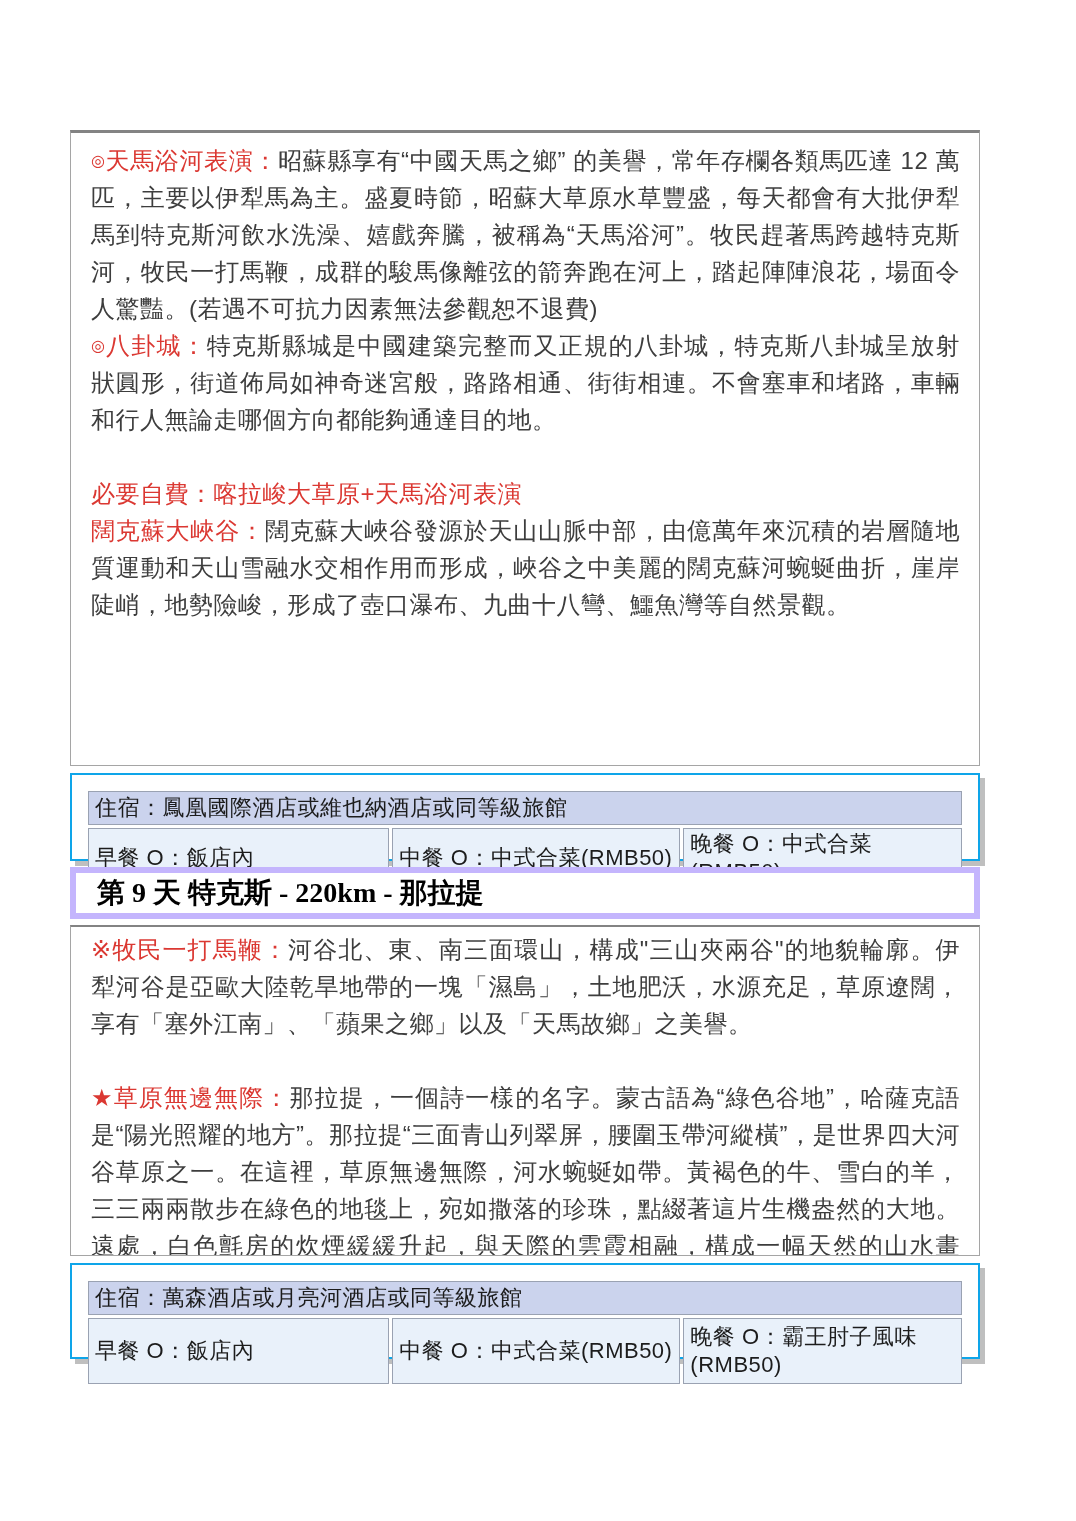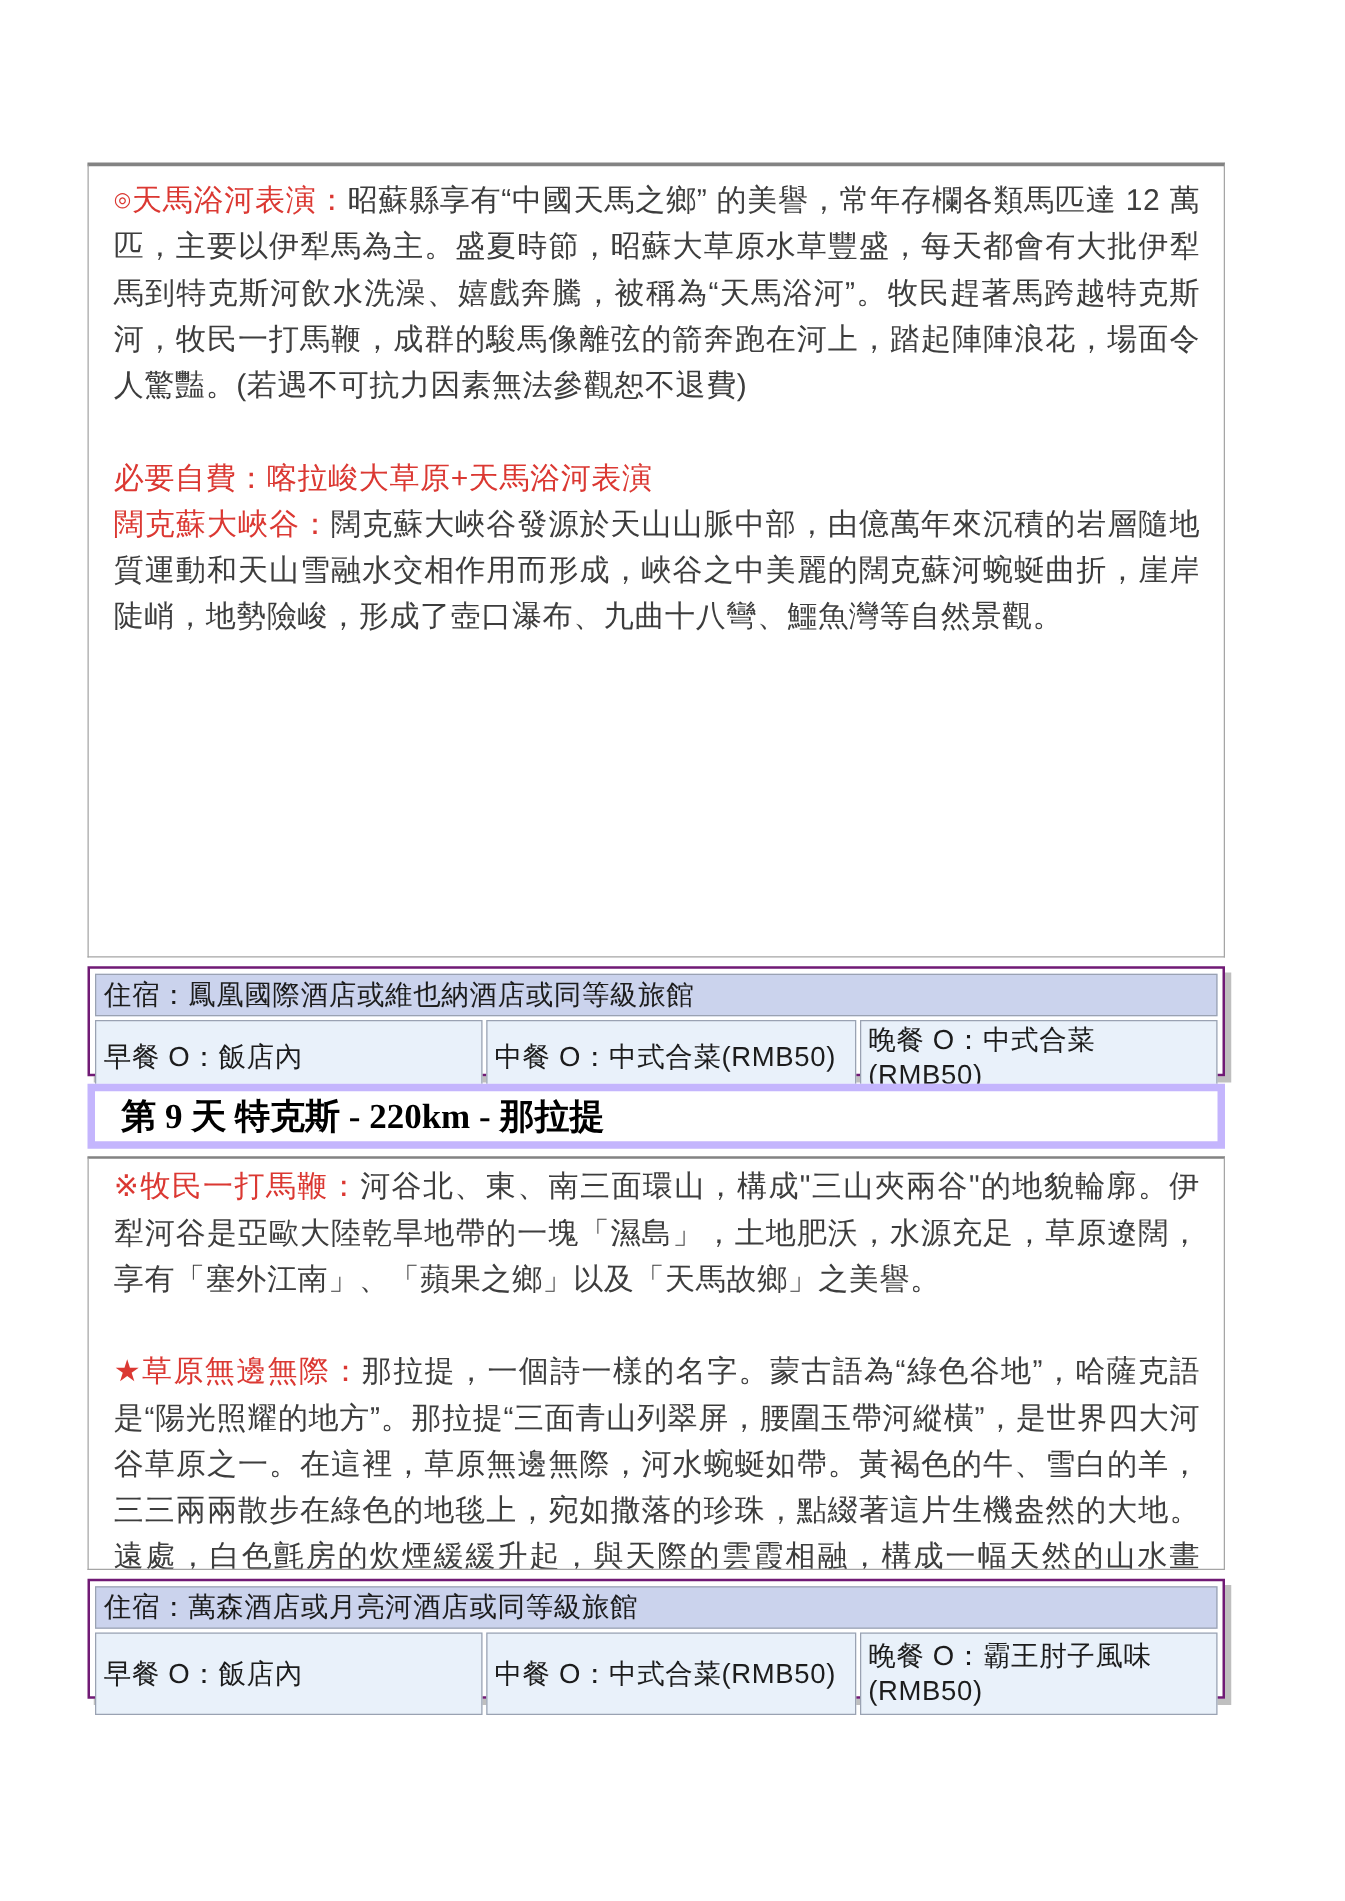--- a/index.html
+++ b/index.html
@@ -18,21 +18,21 @@
   #sec1 { top:130px; height:636px; }
   #sec2 { top:925px; height:331px; border-top-width:2px; padding-top:4px; }
   .para { margin:0; font-size:24px; line-height:37px; text-align:justify; color:#3d3d3d;
           letter-spacing:0.5px; }
   .red  { color:#db3832; }
   .mk-small { font-size:16px; vertical-align:3px; }
   .gapline { height:37px; }
 
   
   .mealbox {
-    border:2px solid #701a75; padding:1px;
+    border:2px solid #0ea5e9; padding:13px;
     box-shadow:5px 5px 0 #bfbfbf;
   }
   #table1 { top:773px; height:88px; }
   #table2 { top:1263px; height:96px; }
   .mealbox table { width:100%; height:100%; border-collapse:separate; border-spacing:3px; table-layout:fixed; }
   .mealbox td {
     border:1px solid #9aa2b2; font-size:22px; color:#1c1c1c;
     padding:1px 6px; vertical-align:middle; line-height:28px; letter-spacing:0.5px;
   }
   .mealbox .hdr td { background:#cbd3ed; height:30px; }
@@ -46,20 +46,21 @@
     display:flex; align-items:center; padding-left:21px;
     font-family:"Liberation Serif","DejaVu Serif",serif;
     font-weight:bold; font-size:28px; color:#000;
   }
 </style>
 </head>
 <body>
 
 <div id="sec1" class="box textsec">
   <p class="para"><span class="red mk-small">◎</span><span class="red">天馬浴河表演：</span><span>昭蘇縣享有“中國天馬之鄉” 的美譽，常年存欄各類馬匹達 12 萬匹，主要以伊犁馬為主。盛夏時節，昭蘇大草原水草豐盛，每天都會有大批伊犁馬到特克斯河飲水洗澡、嬉戲奔騰，被稱為“天馬浴河”。牧民趕著馬跨越特克斯河，牧民一打馬鞭，成群的駿馬像離弦的箭奔跑在河上，踏起陣陣浪花，場面令人驚豔。(若遇不可抗力因素無法參觀恕不退費)</span></p>
+  <p class="para"><span class="red mk-small">◎</span><span class="red">八卦城：</span><span>特克斯縣城是中國建築完整而又正規的八卦城，特克斯八卦城呈放射狀圓形，街道佈局如神奇迷宮般，路路相通、街街相連。不會塞車和堵路，車輛和行人無論走哪個方向都能夠通達目的地。</span></p>
   <div class="gapline"></div>
   <p class="para red">必要自費：喀拉峻大草原+天馬浴河表演</p>
   <p class="para"><span class="red">闊克蘇大峽谷：</span><span>闊克蘇大峽谷發源於天山山脈中部，由億萬年來沉積的岩層隨地質運動和天山雪融水交相作用而形成，峽谷之中美麗的闊克蘇河蜿蜒曲折，崖岸陡峭，地勢險峻，形成了壺口瀑布、九曲十八彎、鱷魚灣等自然景觀。</span></p>
 </div>
 
 <div id="table1" class="box mealbox">
   <table>
     <colgroup>
         <col style="width:34.7%">
         <col style="width:33.2%">

